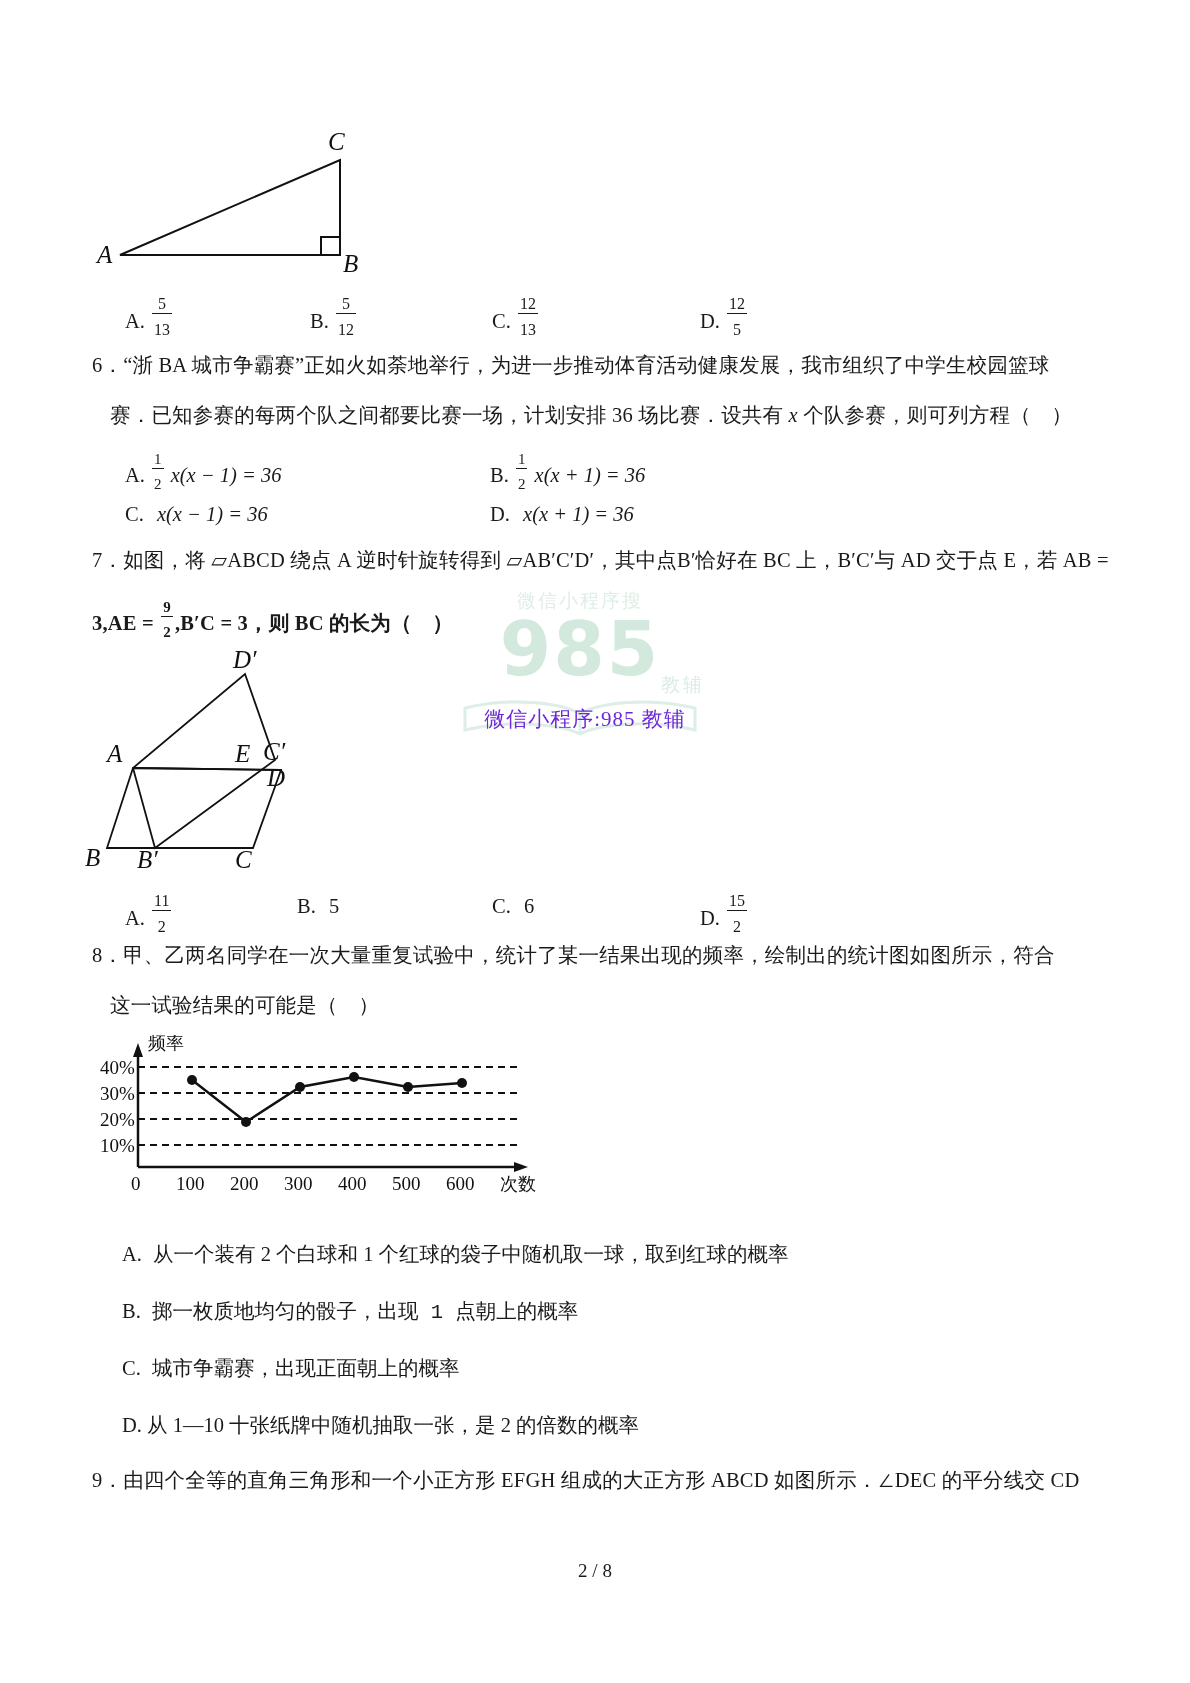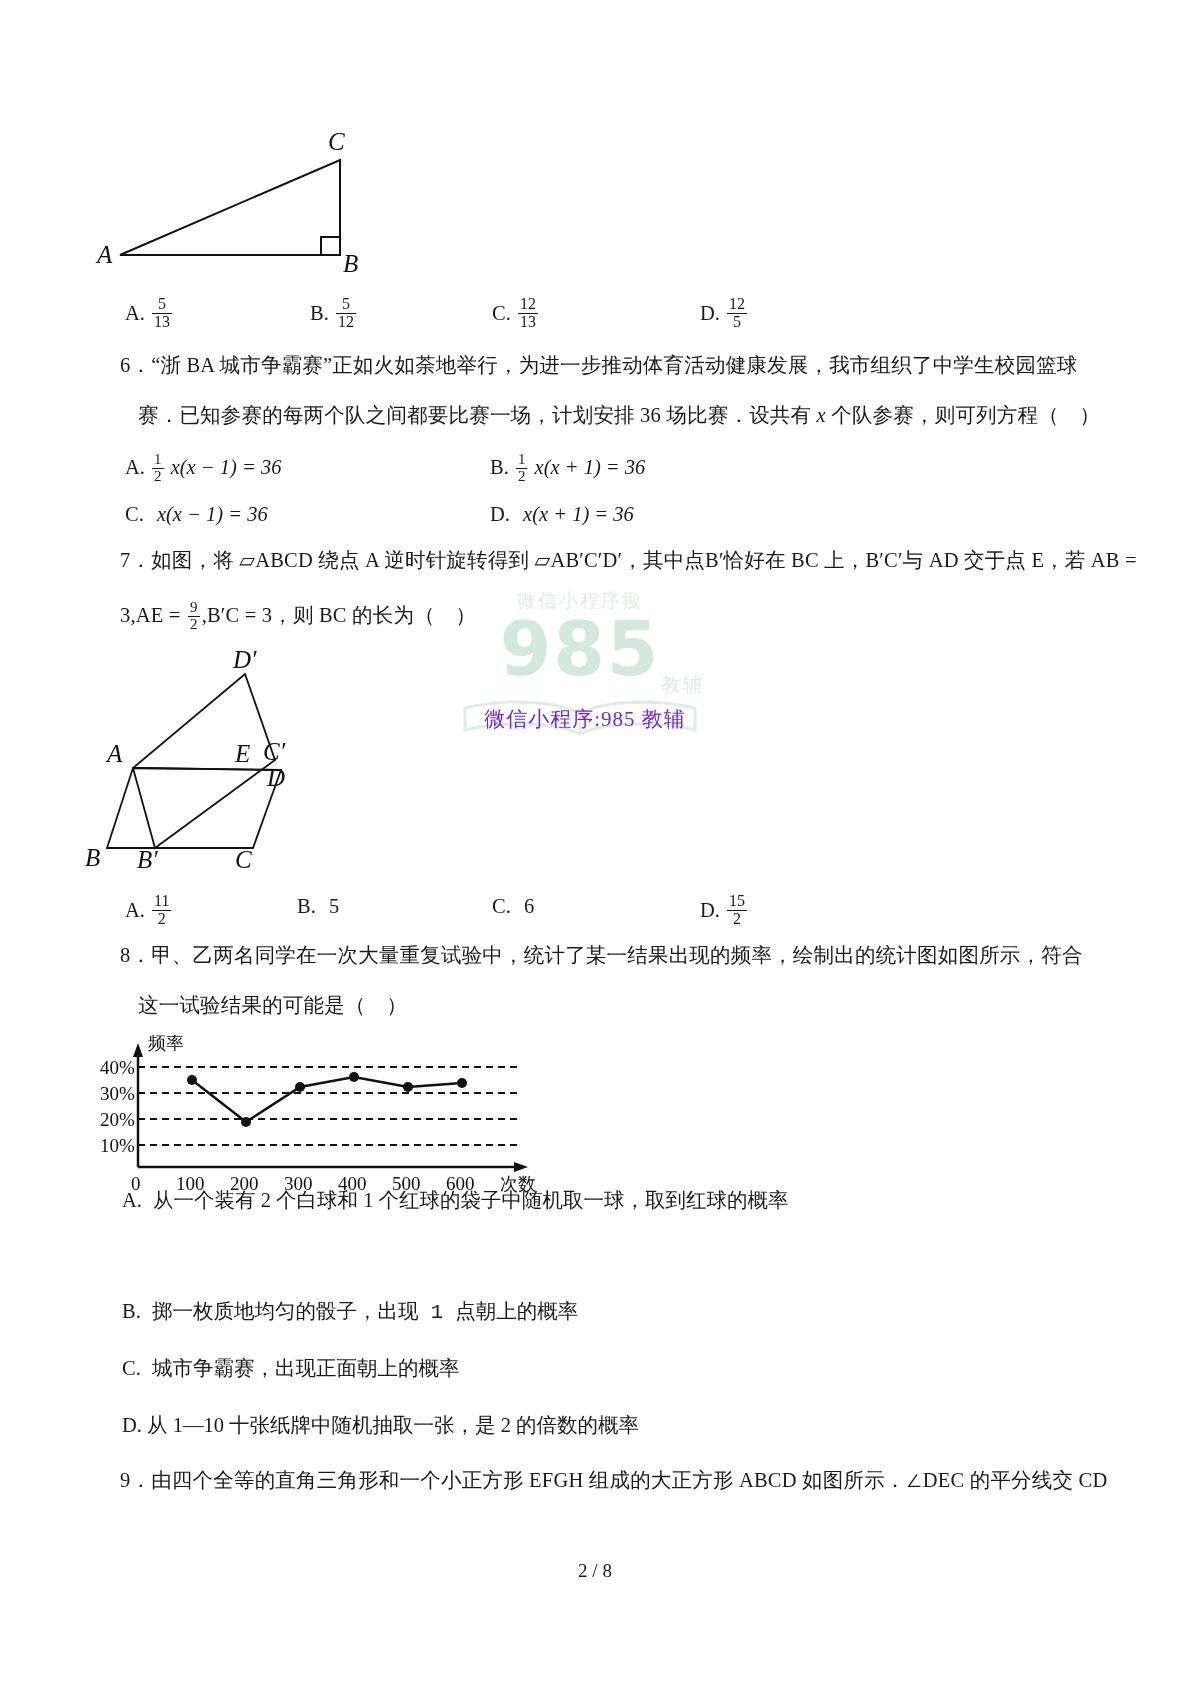--- a/index.html
+++ b/index.html
@@ -15,36 +15,35 @@
     position:absolute;
     left:0;top:0;
     width:1190px;height:1683px;
   }
   
   .qline{
     font-size:20.5px;
     line-height:1;
     letter-spacing:0.2px;
     white-space:nowrap;
-    margin-left:28px;
   }
   .abs{position:absolute;}
   i.m{font-family:"Liberation Serif", serif;font-style:italic;}
   .opt{font-size:20.5px;white-space:nowrap;}
   
   .frac{
     display:inline-block;
     vertical-align:-0.45em;
     text-align:center;
     font-size:16px;
     line-height:1.05;
     margin:0 2px;
   }
   .frac .num{display:block;padding:0 2px;}
-  .frac .den{display:block;border-top:1.3px solid #1a1a1a;padding:0 2px;}
+  .frac .den{display:block;border-top:1.3px solid #1a1a1a;padding:8px 2px;}
   .frac.sm{font-size:15px;vertical-align:-0.42em;}
 
   
   .wm{
     position:absolute;
     pointer-events:none;
     color:#d7e8dd;
     font-family:"DejaVu Sans", sans-serif;
     text-align:center;
     user-select:none;
@@ -156,21 +155,21 @@
   <div class="abs opt" style="left:125px;top:503px;">
     <span>C.</span>
     <i class="m" style="margin-left:8px;">x(x − 1) = 36</i>
   </div>
   <div class="abs opt" style="left:490px;top:503px;text-align:center;">
     <span>D.</span>
     <i class="m" style="margin-left:8px;">x(x + 1) = 36</i>
   </div>
 
   <div class="abs qline" style="left:92px;top:550px;">7．如图，将 ▱ABCD 绕点 A 逆时针旋转得到 ▱AB′C′D′，其中点B′恰好在 BC 上，B′C′与 AD 交于点 E，若 AB =</div>
-  <div class="abs qline" style="left:92px;top:600px;">
+  <div class="abs qline" style="left:92px;top:600px;font-weight:bold;">
     <span>3,AE = </span><span class="frac sm"><span class="num">9</span><span class="den">2</span></span><span>,B′C = 3，则 BC 的长为（　）</span>
   </div>
 
   <svg class="abs" style="left:85px;top:650px;" width="340" height="225">
 
     <polygon points="48,118 22,198 168,198 196,120" fill="none" stroke="#111" stroke-width="1.8"></polygon>
 
     <polygon points="48,118 70,198 190,110 160,24" fill="none" stroke="#111" stroke-width="1.8"></polygon>
 
     <line x1="48" y1="118" x2="196" y2="120" stroke="#111" stroke-width="1.8"></line>
@@ -247,21 +246,21 @@
     <g fill="#111">
       <circle cx="92" cy="45" r="5"></circle>
       <circle cx="146" cy="87" r="5"></circle>
       <circle cx="200" cy="52" r="5"></circle>
       <circle cx="254" cy="42" r="5"></circle>
       <circle cx="308" cy="52" r="5"></circle>
       <circle cx="362" cy="48" r="5"></circle>
     </g>
   </svg>
 
-  <div class="abs opt" style="left:122px;top:1186px;">
+  <div class="abs opt" style="left:122px;top:1240px;">
     <span>A.</span>
     <span style="margin-left:6px;">从一个装有 2 个白球和 1 个红球的袋子中随机取一球，取到红球的概率</span>
   </div>
   <div class="abs opt" style="left:122px;top:1297px;">
     <span>B.</span>
     <span style="margin-left:6px;font-family:Liberation Mono, monospace;">掷一枚质地均匀的骰子，出现 1 点朝上的概率</span>
   </div>
   <div class="abs opt" style="left:122px;top:1354px;">
     <span>C.</span>
     <span style="margin-left:6px;">城市争霸赛，出现正面朝上的概率</span>

